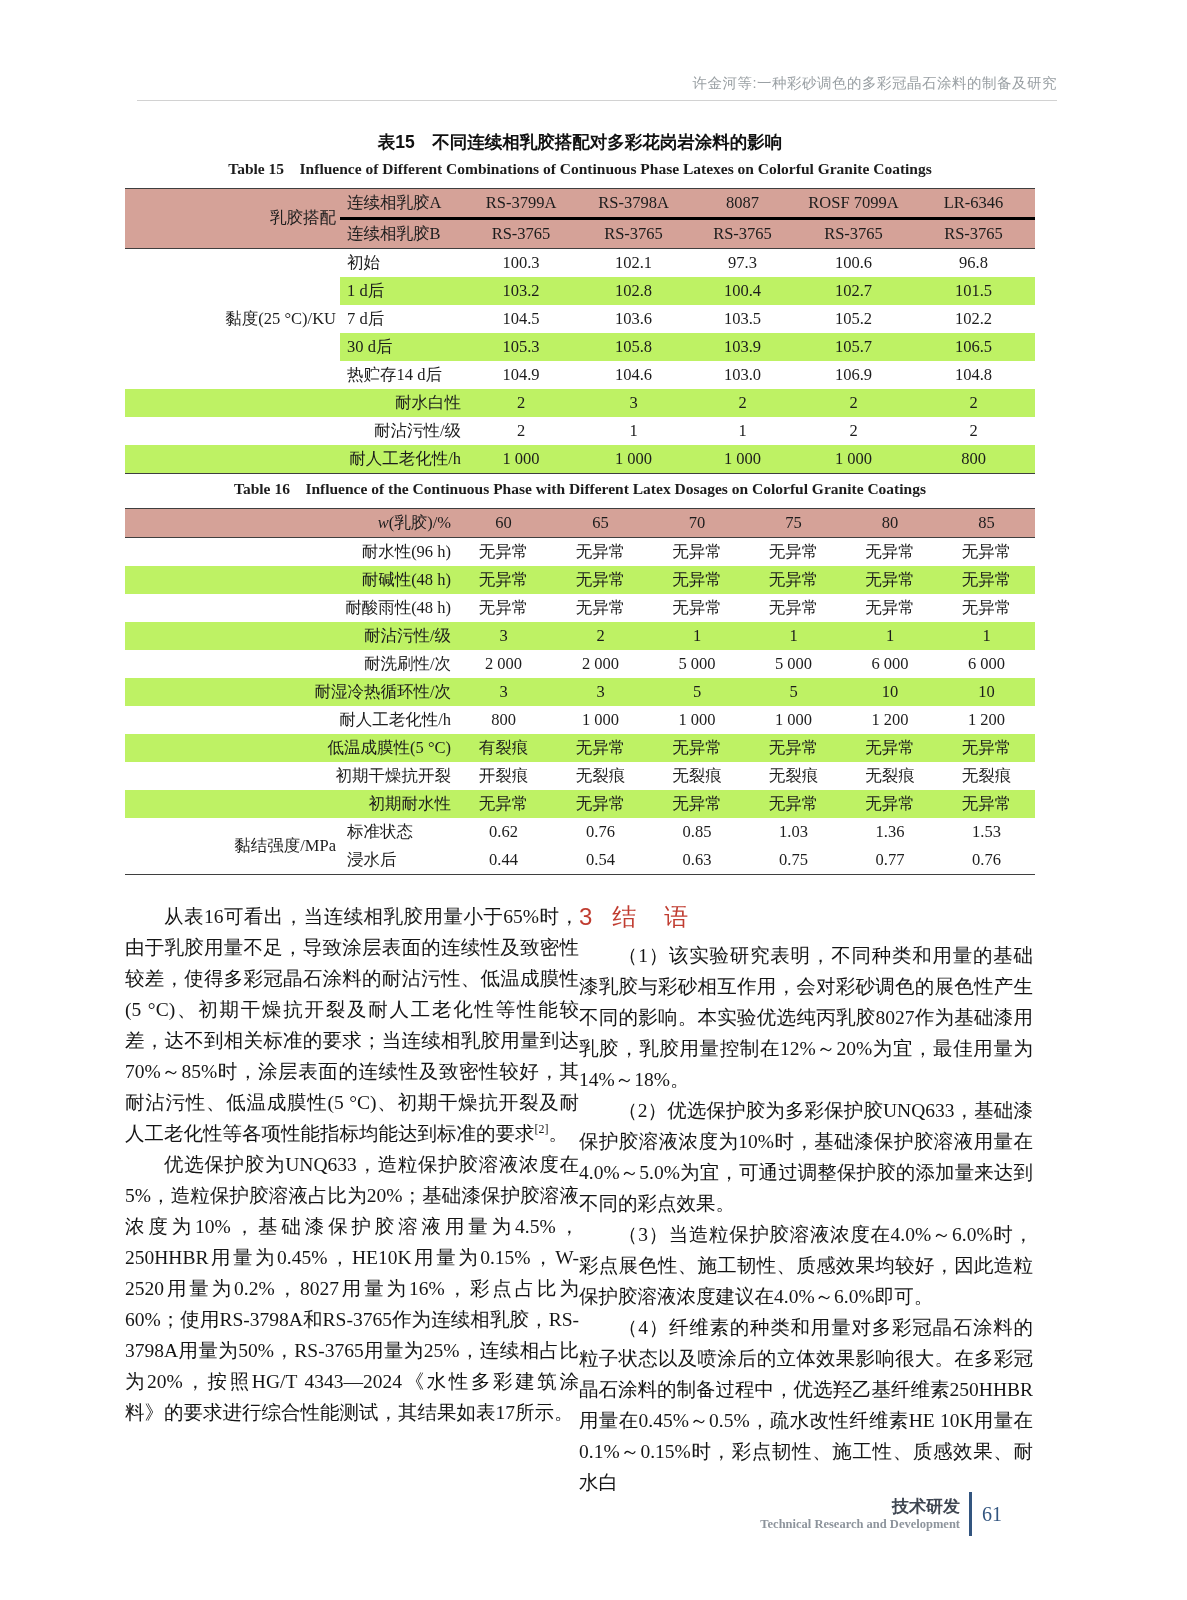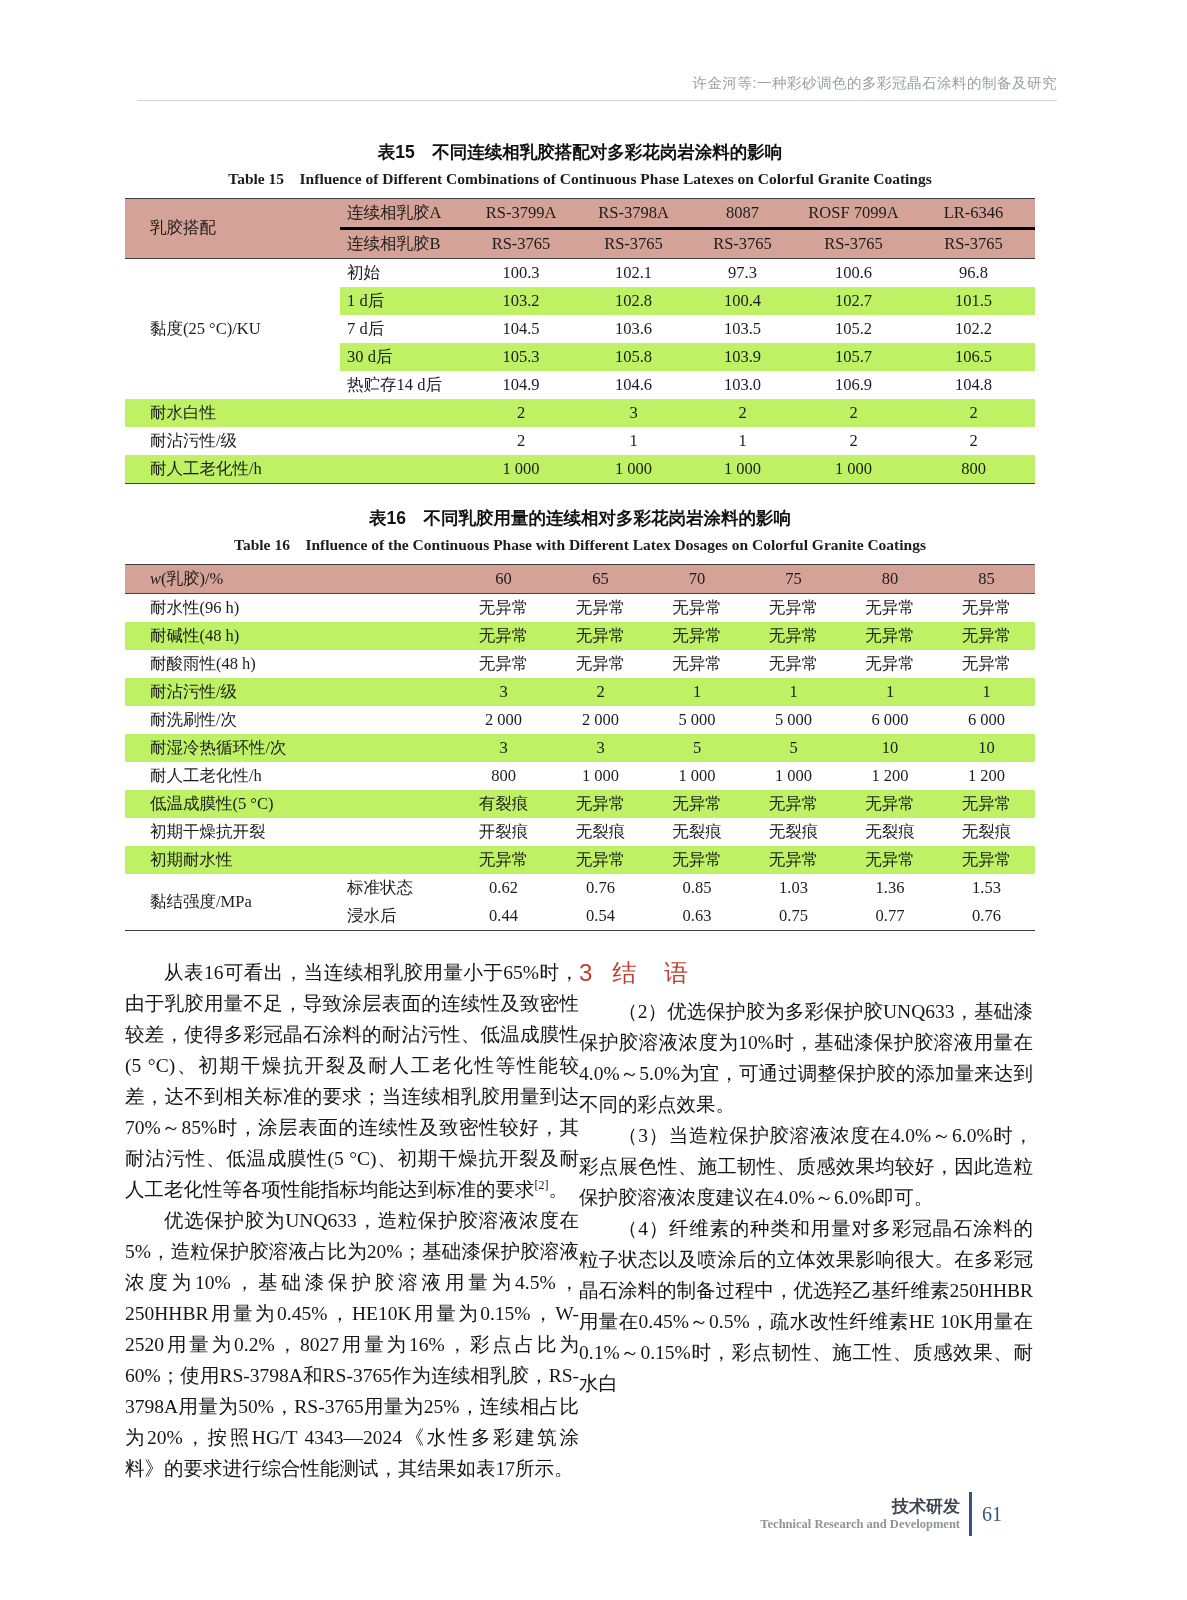--- a/index.html
+++ b/index.html
@@ -7,28 +7,28 @@
     position:relative;width:1187px;height:1600px;background:#ffffff;
     margin:0 auto;overflow:hidden;
     font-family:"Liberation Serif","DejaVu Serif",serif;color:#1c1c1c;
   }
   .content{position:absolute;left:125px;top:0;width:932px;}
   
   .running-head{margin-top:74px;text-align:right;font-size:14.5px;color:#9aa0a4;
     font-family:"Liberation Sans","DejaVu Sans",sans-serif;letter-spacing:.5px;}
   .head-rule{margin-top:7px;height:1px;background:#d2d2d2;width:920px;margin-left:12px;}
   
-  .tbl-title-cn{margin-top:39px;text-align:center;font-size:17.5px;font-weight:bold;
+  .tbl-title-cn{margin-top:29px;text-align:center;font-size:17.5px;font-weight:bold;
     font-family:"Liberation Sans","DejaVu Sans",sans-serif;color:#111;width:910px;}
   .tbl-title-en{margin-top:5px;text-align:center;font-size:15.5px;font-weight:bold;width:910px;}
   
   table.datatable{border-collapse:collapse;width:910px;table-layout:fixed;
     border-top:1.6px solid #3f3f3f;margin-top:8px;font-size:16.5px;}
   table.datatable td{height:28px;padding:0 4px;text-align:center;vertical-align:middle;line-height:1.1;}
-  table.datatable td.lbl{text-align:left;padding-left:25px;}
+  table.datatable td.lbl{text-align:right;padding-left:25px;}
   table.datatable td.sub{text-align:left;padding-left:7px;}
   td.hdr-bg{background:#d5a298;}
   td.stripe{background:#bef264;}
   td.hdiv{border-bottom:3px solid #000000;}
   td.hdr-bot{border-bottom:1.4px solid #3f3f3f;}
   td.tbl-bot{border-bottom:1.6px solid #3f3f3f;}
   
   .body-cols{display:flex;margin-top:26px;width:932px;}
   .col{width:454px;font-size:19.5px;line-height:31px;text-align:justify;color:#151515;}
   .col p{margin:0;text-indent:2em;}
@@ -149,21 +149,20 @@
             <td class="lbl stripe tbl-bot" colspan="2">耐人工老化性/h</td>
             <td class="stripe tbl-bot">1 000</td>
             <td class="stripe tbl-bot">1 000</td>
             <td class="stripe tbl-bot">1 000</td>
             <td class="stripe tbl-bot">1 000</td>
             <td class="stripe tbl-bot">800</td>
           </tr>
         </tbody>
     </table>
 
-    <div class="tbl-title-cn" style="margin-top:22px;">表16　不同乳胶用量的连续相对多彩花岗岩涂料的影响</div>
     <div class="tbl-title-en">Table 16　Influence of the Continuous Phase with Different Latex Dosages on Colorful Granite Coatings</div>
 
     <table class="datatable" id="table16">
       <colgroup>
         <col style="width:215px">
           <col style="width:115px">
           <col style="width:97px">
           <col style="width:97px">
         <col style="width:96px">
           <col style="width:97px">
@@ -292,20 +291,21 @@
         </tbody>
     </table>
 
     <div class="body-cols">
       <div class="col">
         <p><span>从表16可看出，当连续相乳胶用量小于65%时，由于乳胶用量不足，导致涂层表面的连续性及致密性较差，使得多彩冠晶石涂料的耐沾污性、低温成膜性(5 °C)、初期干燥抗开裂及耐人工老化性等性能较差，达不到相关标准的要求；当连续相乳胶用量到达70%～85%时，涂层表面的连续性及致密性较好，其耐沾污性、低温成膜性(5 °C)、初期干燥抗开裂及耐人工老化性等各项性能指标均能达到标准的要求</span><sup class="fnote">[2]</sup><span>。</span></p>
         <p>优选保护胶为UNQ633，造粒保护胶溶液浓度在5%，造粒保护胶溶液占比为20%；基础漆保护胶溶液浓度为10%，基础漆保护胶溶液用量为4.5%，250HHBR用量为0.45%，HE10K用量为0.15%，W-2520用量为0.2%，8027用量为16%，彩点占比为60%；使用RS-3798A和RS-3765作为连续相乳胶，RS-3798A用量为50%，RS-3765用量为25%，连续相占比为20%，按照HG/T 4343—2024《水性多彩建筑涂料》的要求进行综合性能测试，其结果如表17所示。</p>
       </div>
       <div class="col">
         <div class="h-main"><span class="num">3</span><span>结　语</span></div>
+        <p>（1）该实验研究表明，不同种类和用量的基础漆乳胶与彩砂相互作用，会对彩砂调色的展色性产生不同的影响。本实验优选纯丙乳胶8027作为基础漆用乳胶，乳胶用量控制在12%～20%为宜，最佳用量为14%～18%。</p>
         <p>（2）优选保护胶为多彩保护胶UNQ633，基础漆保护胶溶液浓度为10%时，基础漆保护胶溶液用量在4.0%～5.0%为宜，可通过调整保护胶的添加量来达到不同的彩点效果。</p>
         <p>（3）当造粒保护胶溶液浓度在4.0%～6.0%时，彩点展色性、施工韧性、质感效果均较好，因此造粒保护胶溶液浓度建议在4.0%～6.0%即可。</p>
         <p>（4）纤维素的种类和用量对多彩冠晶石涂料的粒子状态以及喷涂后的立体效果影响很大。在多彩冠晶石涂料的制备过程中，优选羟乙基纤维素250HHBR用量在0.45%～0.5%，疏水改性纤维素HE 10K用量在0.1%～0.15%时，彩点韧性、施工性、质感效果、耐水白</p>
       </div>
     </div>
   </div>
 
   <div class="footer">
     <div class="txt">
       <div class="cn">技术研发</div>

